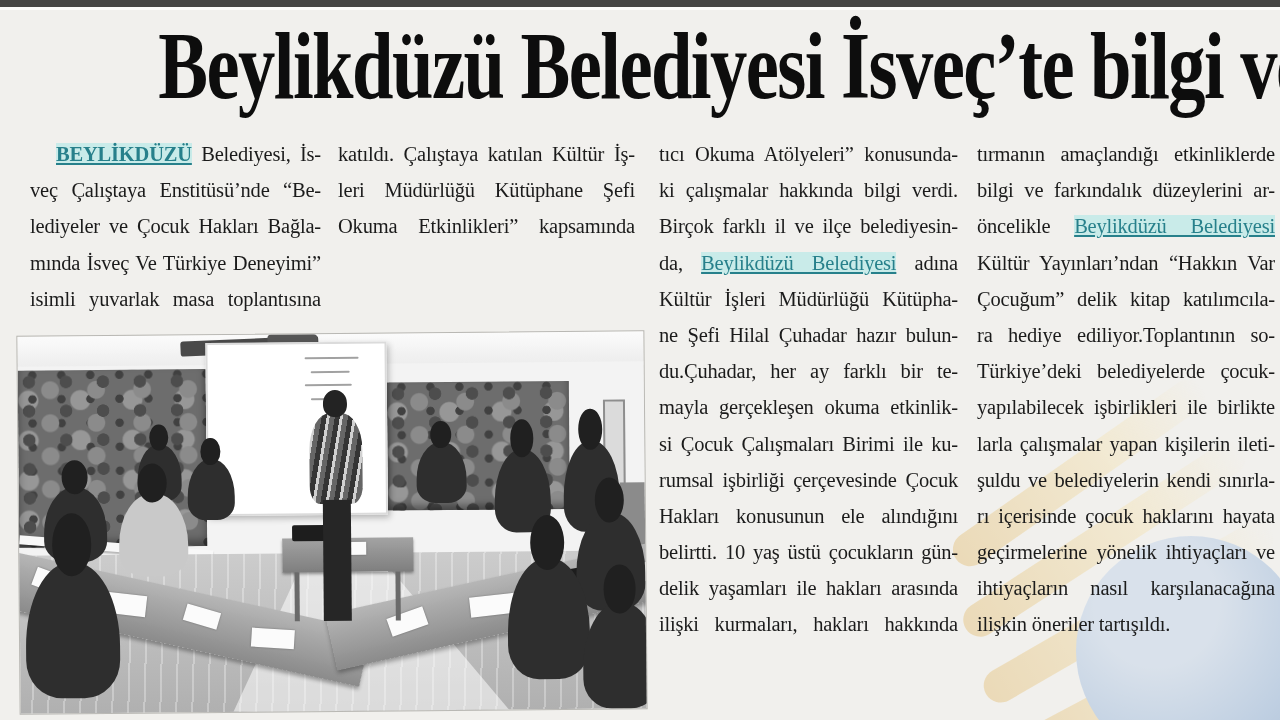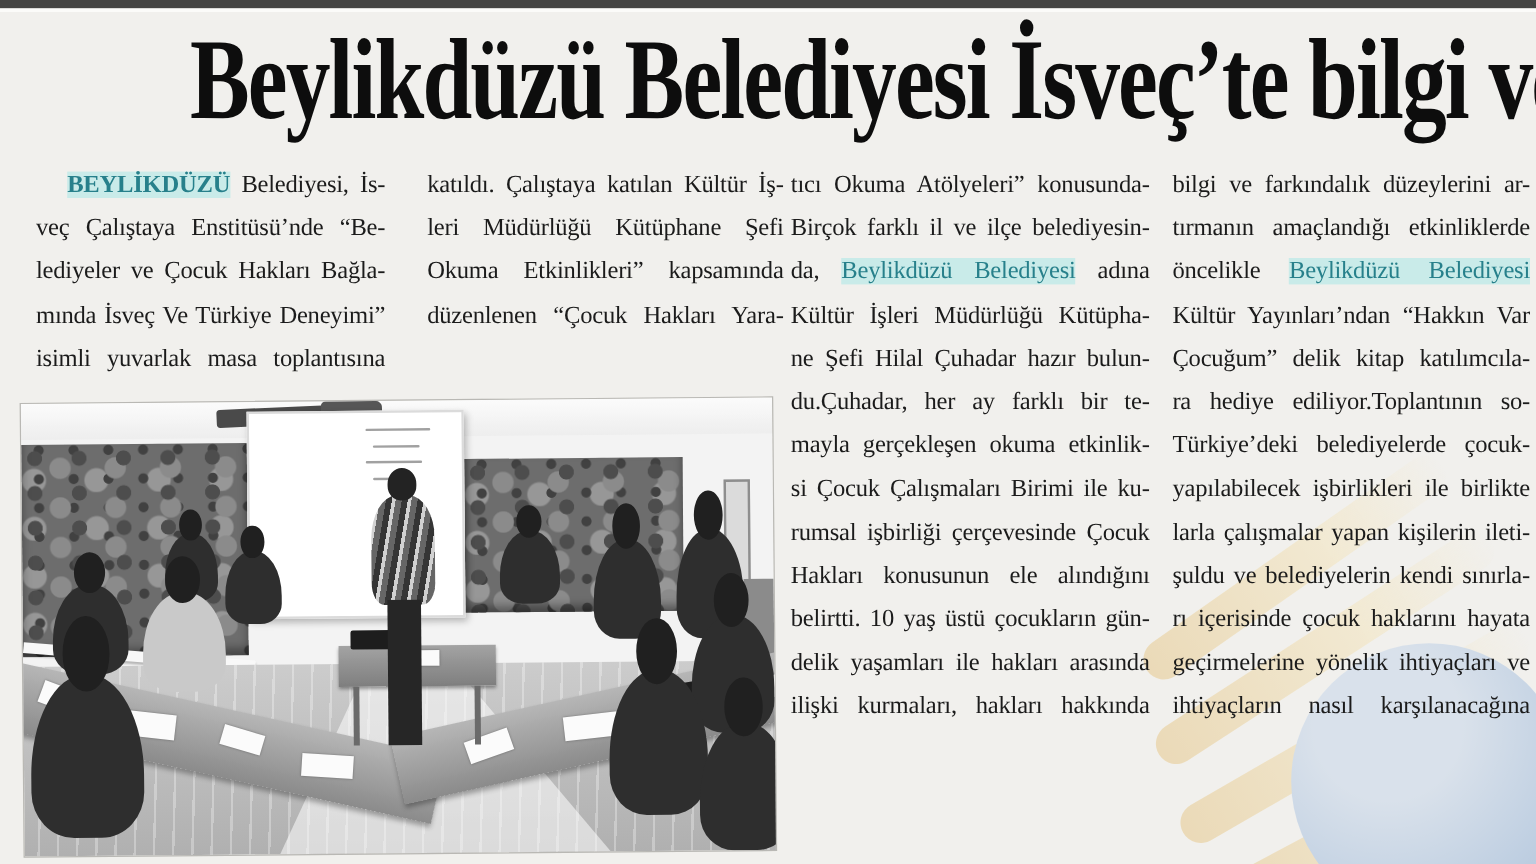--- a/index.html
+++ b/index.html
@@ -16,31 +16,31 @@
   .top-bar-light{position:absolute;left:0;top:7px;width:1280px;height:3px;background:#fbfbf9;}
 
   .headline{
     position:absolute; left:20px; top:14px; width:1240px; height:110px;
     font-weight:bold; font-size:96px; line-height:104px; text-align:center;
     white-space:nowrap; color:#0d0d0d; letter-spacing:-2px;
   }
 
   .col{position:absolute; top:136px; z-index:2;}
   .col-1{left:30px;  width:291px;}
-  .col-2{left:356px; width:297px;}
+  .col-2{left:338px; width:297px;}
   .col-3{left:659px; width:299px;}
   .col-4{left:977px; width:298px;}
   .jline{
     font-size:20.5px; line-height:36.2px; height:36.2px; white-space:nowrap;
     text-align:justify; text-align-last:justify; letter-spacing:-0.2px;
     transform-origin:left center;
   }
   .jline.indent{text-indent:26px;}
   .jline.last{text-align-last:left;}
-  .hl{background:var(--hlbg); color:var(--hlfg);}
+  .hl{background:var(--hlbg); color:var(--hlfg);text-decoration:underline;}
   .hl.b{font-weight:bold;}
 
   
   .photo{
     position:absolute; left:18px; top:333px; width:628px; height:379px;
     transform:rotate(-0.5deg); z-index:2; border:1px solid #b9b8b4;
     background:#e9e8e4; overflow:hidden;
   }
   .photo-inner{position:absolute; inset:0; filter:grayscale(100%) contrast(1.05);}
   .ceiling{position:absolute;left:0;top:0;width:100%;height:9%;background:linear-gradient(#f6f5f2,#e8e7e3);}
@@ -126,51 +126,52 @@
     <div class="jline fitline indent"><span class="hl b">BEYLİKDÜZÜ</span><span class=""> Belediyesi, İs-</span></div>
     <div class="jline fitline"><span class="">veç Çalıştaya Enstitüsü’nde “Be-</span></div>
     <div class="jline fitline"><span class="">lediyeler ve Çocuk Hakları Bağla-</span></div>
     <div class="jline fitline"><span class="">mında İsveç Ve Türkiye Deneyimi”</span></div>
     <div class="jline fitline"><span class="">isimli yuvarlak masa toplantısına</span></div>
   </div>
 <div class="col col-2">
     <div class="jline fitline"><span class="">katıldı. Çalıştaya katılan Kültür İş-</span></div>
     <div class="jline fitline"><span class="">leri Müdürlüğü Kütüphane Şefi</span></div>
     <div class="jline fitline"><span class="">Okuma Etkinlikleri” kapsamında</span></div>
-    <div class="jline fitline"><span class="">düzenlenen “Çocuk Hakları Yara-</span></div>
   </div>
 <div class="col col-3">
     <div class="jline fitline"><span class="">tıcı Okuma Atölyeleri” konusunda-</span></div>
+    <div class="jline fitline"><span class="">ki çalışmalar hakkında bilgi verdi.</span></div>
     <div class="jline fitline"><span class="">Birçok farklı il ve ilçe belediyesin-</span></div>
     <div class="jline fitline"><span class="">da, </span><span class="hl">Beylikdüzü Belediyesi</span><span class=""> adına</span></div>
     <div class="jline fitline"><span class="">Kültür İşleri Müdürlüğü Kütüpha-</span></div>
     <div class="jline fitline"><span class="">ne Şefi Hilal Çuhadar hazır bulun-</span></div>
     <div class="jline fitline"><span class="">du.Çuhadar, her ay farklı bir te-</span></div>
     <div class="jline fitline"><span class="">mayla gerçekleşen okuma etkinlik-</span></div>
     <div class="jline fitline"><span class="">si Çocuk Çalışmaları Birimi ile ku-</span></div>
     <div class="jline fitline"><span class="">rumsal işbirliği çerçevesinde Çocuk</span></div>
     <div class="jline fitline"><span class="">Hakları konusunun ele alındığını</span></div>
     <div class="jline fitline"><span class="">belirtti. 10 yaş üstü çocukların gün-</span></div>
     <div class="jline fitline"><span class="">delik yaşamları ile hakları arasında</span></div>
     <div class="jline fitline"><span class="">ilişki kurmaları, hakları hakkında</span></div>
   </div>
 <div class="col col-4">
+    <div class="jline fitline"><span class="">tırmanın amaçlandığı etkinliklerde</span></div>
     <div class="jline fitline"><span class="">bilgi ve farkındalık düzeylerini ar-</span></div>
-    <div class="jline fitline"><span class="">tırmanın amaçlandığı etkinliklerde</span></div>
     <div class="jline fitline"><span class="">öncelikle </span><span class="hl">Beylikdüzü Belediyesi</span></div>
     <div class="jline fitline"><span class="">Kültür Yayınları’ndan “Hakkın Var</span></div>
     <div class="jline fitline"><span class="">Çocuğum” delik kitap katılımcıla-</span></div>
     <div class="jline fitline"><span class="">ra hediye ediliyor.Toplantının so-</span></div>
     <div class="jline fitline"><span class="">Türkiye’deki belediyelerde çocuk-</span></div>
     <div class="jline fitline"><span class="">yapılabilecek işbirlikleri ile birlikte</span></div>
     <div class="jline fitline"><span class="">larla çalışmalar yapan kişilerin ileti-</span></div>
     <div class="jline fitline"><span class="">şuldu ve belediyelerin kendi sınırla-</span></div>
     <div class="jline fitline"><span class="">rı içerisinde çocuk haklarını hayata</span></div>
     <div class="jline fitline"><span class="">geçirmelerine yönelik ihtiyaçları ve</span></div>
     <div class="jline fitline"><span class="">ihtiyaçların nasıl karşılanacağına</span></div>
+    <div class="jline fitline last"><span class="">ilişkin öneriler tartışıldı.</span></div>
   </div>
 
 <div class="photo" role="img" aria-label="Siyah beyaz toplantı fotoğrafı: projeksiyon perdesi önünde ayakta sunum yapan konuşmacı, taş duvarlı salonda U düzeninde masalarda oturan katılımcılar">
   <div class="photo-inner">
     <div class="ceiling"></div>
     <div class="beam"></div>
     <div class="projector"></div>
     <div class="wall-white"></div>
     <div class="stone stone-left"></div>
     <div class="stone stone-right"></div>

